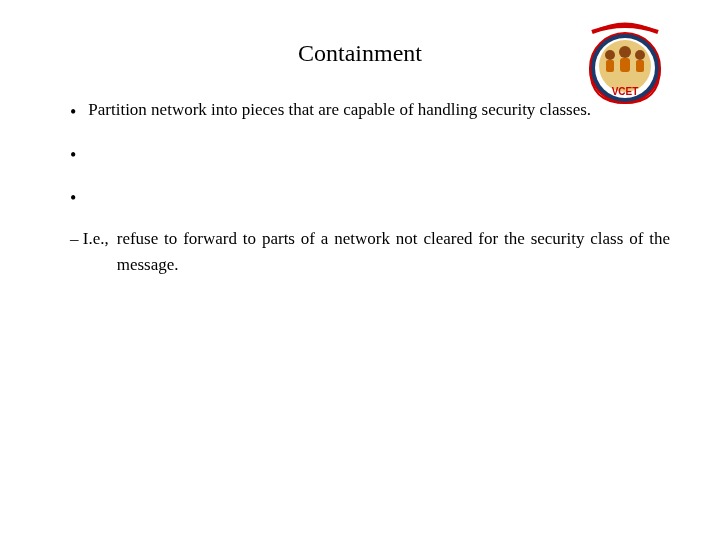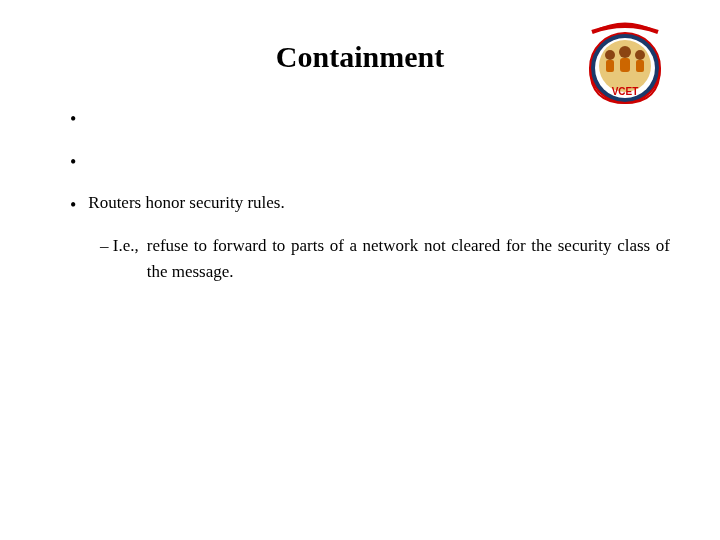--- a/index.html
+++ b/index.html
@@ -26,22 +26,22 @@
 
     .header {
       display: flex;
       justify-content: center;
       align-items: flex-start;
       position: relative;
       margin-bottom: 30px;
     }
 
     .title {
-      font-size: 30px;
-      font-weight: bold;
+      font-size: 24px;
+      font-weight: normal;
       color: #000000;
       text-align: center;
       flex: 1;
       padding-top: 10px;
     }
 
     .logo-container {
       position: absolute;
       right: 0;
       top: -10px;
@@ -77,21 +77,20 @@
     }
 
     .bullet-text {
       flex: 1;
       text-align: justify;
     }
 
     .sub-item {
       display: flex;
       align-items: flex-start;
-      margin-left: 30px;
       margin-bottom: 4px;
       font-size: 17px;
       line-height: 1.5;
       color: #000000;
     }
 
     .sub-dash {
       margin-right: 8px;
       flex-shrink: 0;
     }
@@ -137,29 +136,29 @@
 
         <path d="M 10 48 Q 10 83 45 83 Q 80 83 80 48" fill="none" stroke="#cc0000" stroke-width="2"></path>
       </svg>
     </div>
   </div>
 
   <div class="content">
 
     <div class="bullet-item">
       <span class="bullet-dot">•</span>
+      <span class="bullet-text">Partition  network  into  pieces  that  are  capable  of handling security classes.</span>
     </div>
 
     <div class="bullet-item">
       <span class="bullet-dot">•</span>
     </div>
 
     <div class="bullet-item">
       <span class="bullet-dot">•</span>
-      <span class="bullet-text">Routers honor security rules.</span>
     </div>
 
     <div class="sub-item">
       <span class="sub-dash">– I.e., </span>
       <span class="sub-text">refuse  to  forward  to  parts  of  a  network  not cleared for the security class of the message.</span>
     </div>
 
   </div>
 </div>
 

